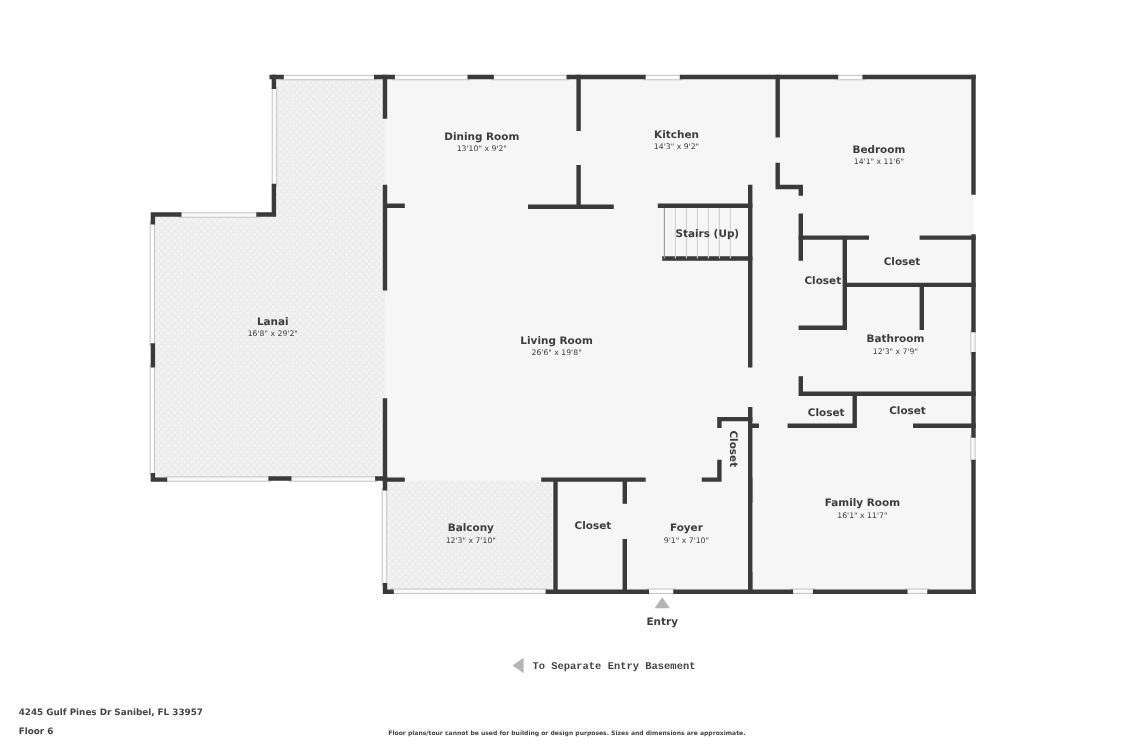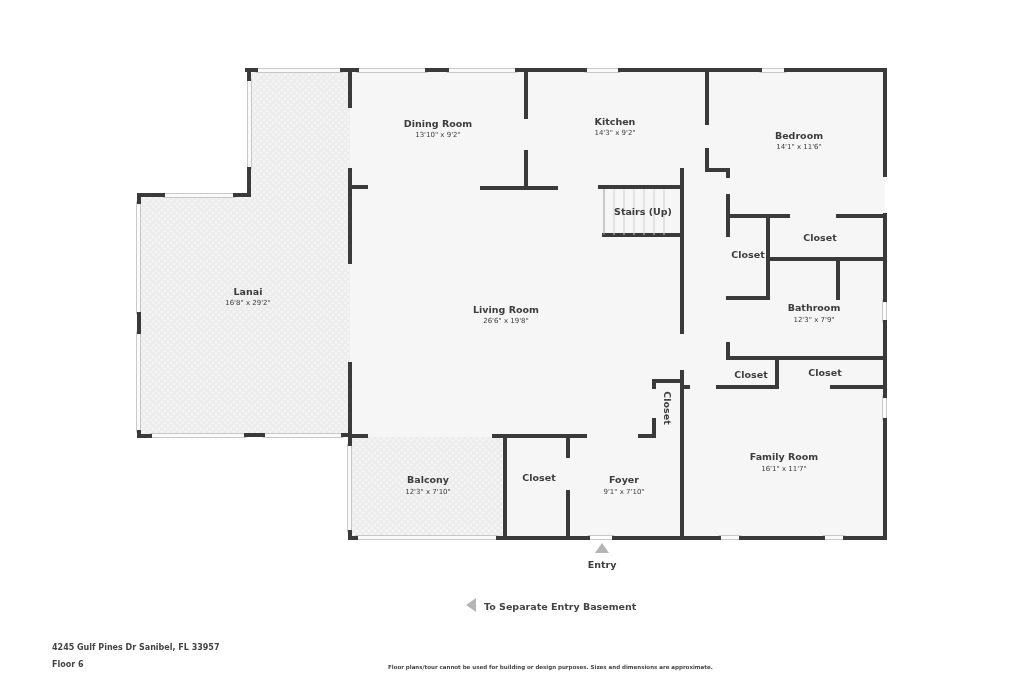--- a/index.html
+++ b/index.html
@@ -1,24 +1,24 @@
 <!DOCTYPE html>
 <html><head>
 <meta charset="utf-8">
 <style>
   html, body { margin:0; padding:0; background:#ffffff; }
   body { width:1024px; height:682px; position:relative; overflow:hidden; font-family:"DejaVu Sans", sans-serif; color:#3a3a3a; }
   #plan { position:absolute; left:0; top:0; }
   .room-name { font-family:"DejaVu Sans", sans-serif; font-size:9.5px; font-weight:bold; fill:#3c3c3c; }
   .room-dim { font-family:"DejaVu Sans", sans-serif; font-size:7px; fill:#3c3c3c; }
-  .footer-text { position:absolute; font-family:"DejaVu Sans", sans-serif; color:#444;margin-left:35px; }
+  .footer-text { position:absolute; font-family:"DejaVu Sans", sans-serif; color:#444; }
   #address { left:17px; top:643px; font-size:8px; font-weight:bold; }
   #floor-label { left:17px; top:660px; font-size:8px; font-weight:bold; }
   #disclaimer { left:353px; top:664px; font-size:5.5px; font-weight:bold; }
-  #basement-link { position:absolute; left:466px; top:598px; display:flex; align-items:flex-end; gap:8px; cursor:pointer; }
+  #basement-link { position:absolute; left:466px; top:598px; display:flex; align-items:center; gap:8px; cursor:pointer;font-family:Liberation Mono, monospace; }
   #basement-arrow { width:0; height:0; border-top:7px solid transparent; border-bottom:7px solid transparent; border-right:10px solid #b5b5b5; }
   #basement-label { font-size:9.5px; font-weight:bold; color:#444; }
 </style>
 </head>
 <body>
 
 <svg id="plan" width="1024" height="682" viewBox="0 0 1024 682">
   <defs>
     <pattern id="tile" width="6" height="6" patternUnits="userSpaceOnUse">
       <rect width="6" height="6" fill="#f4f4f4"></rect>

